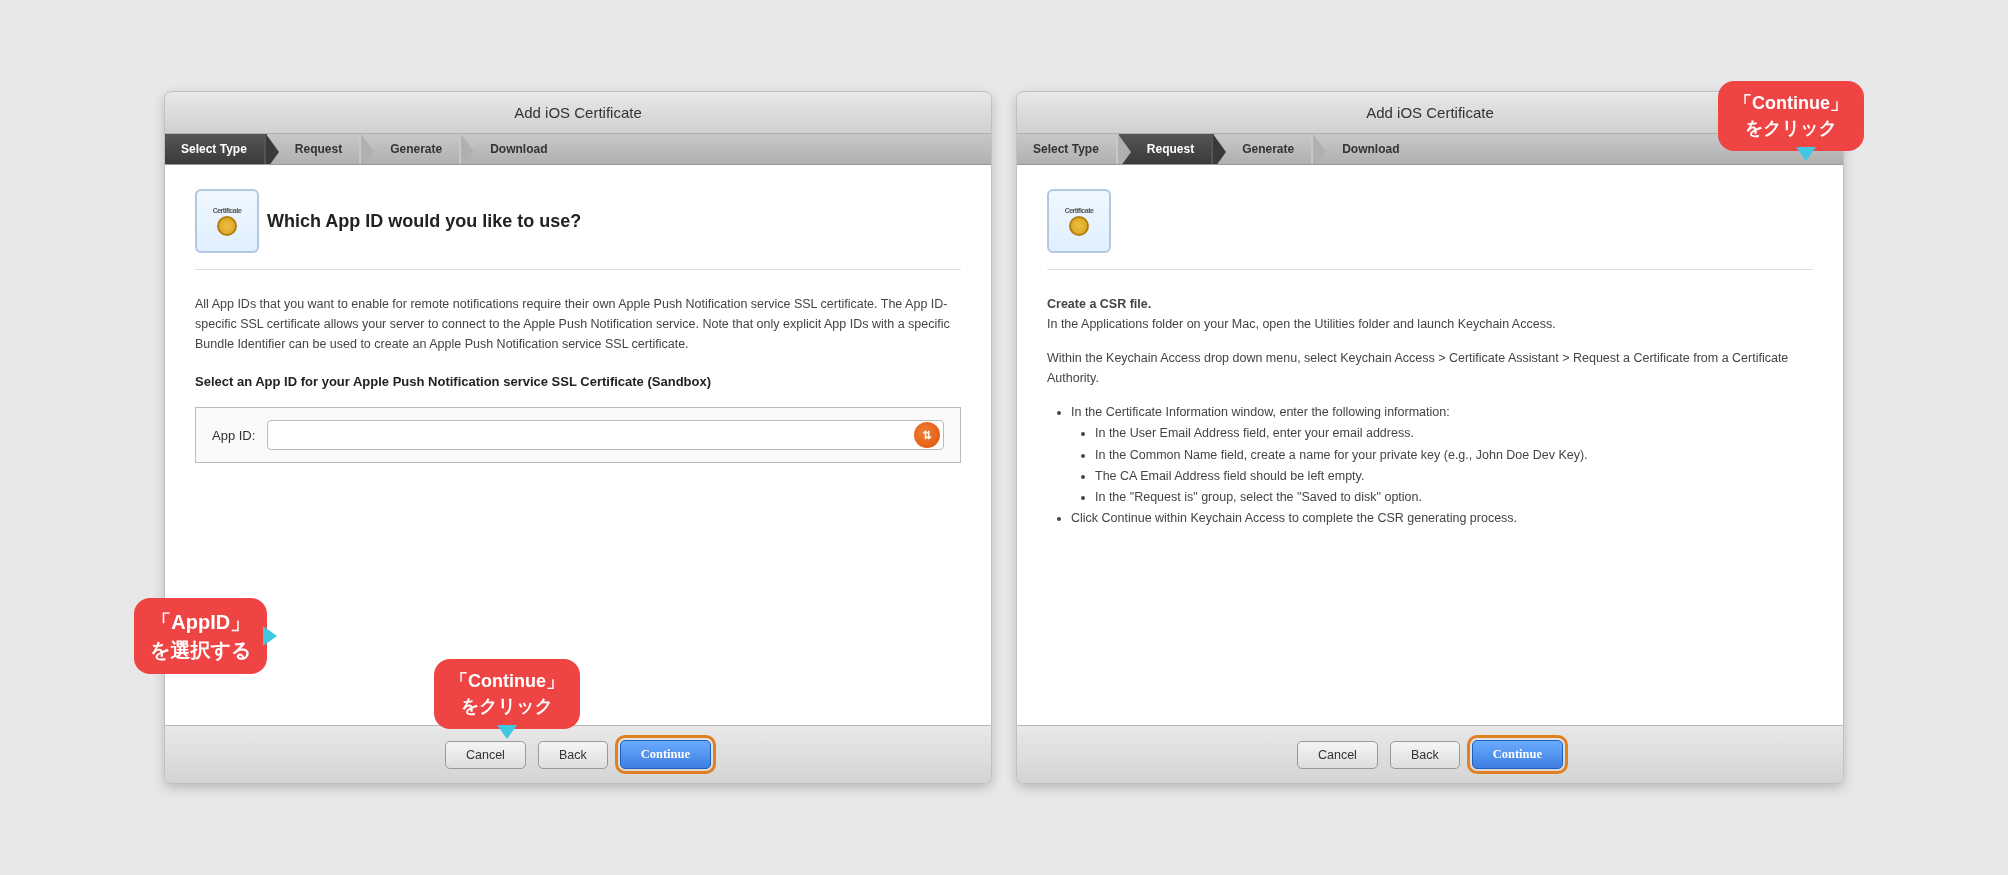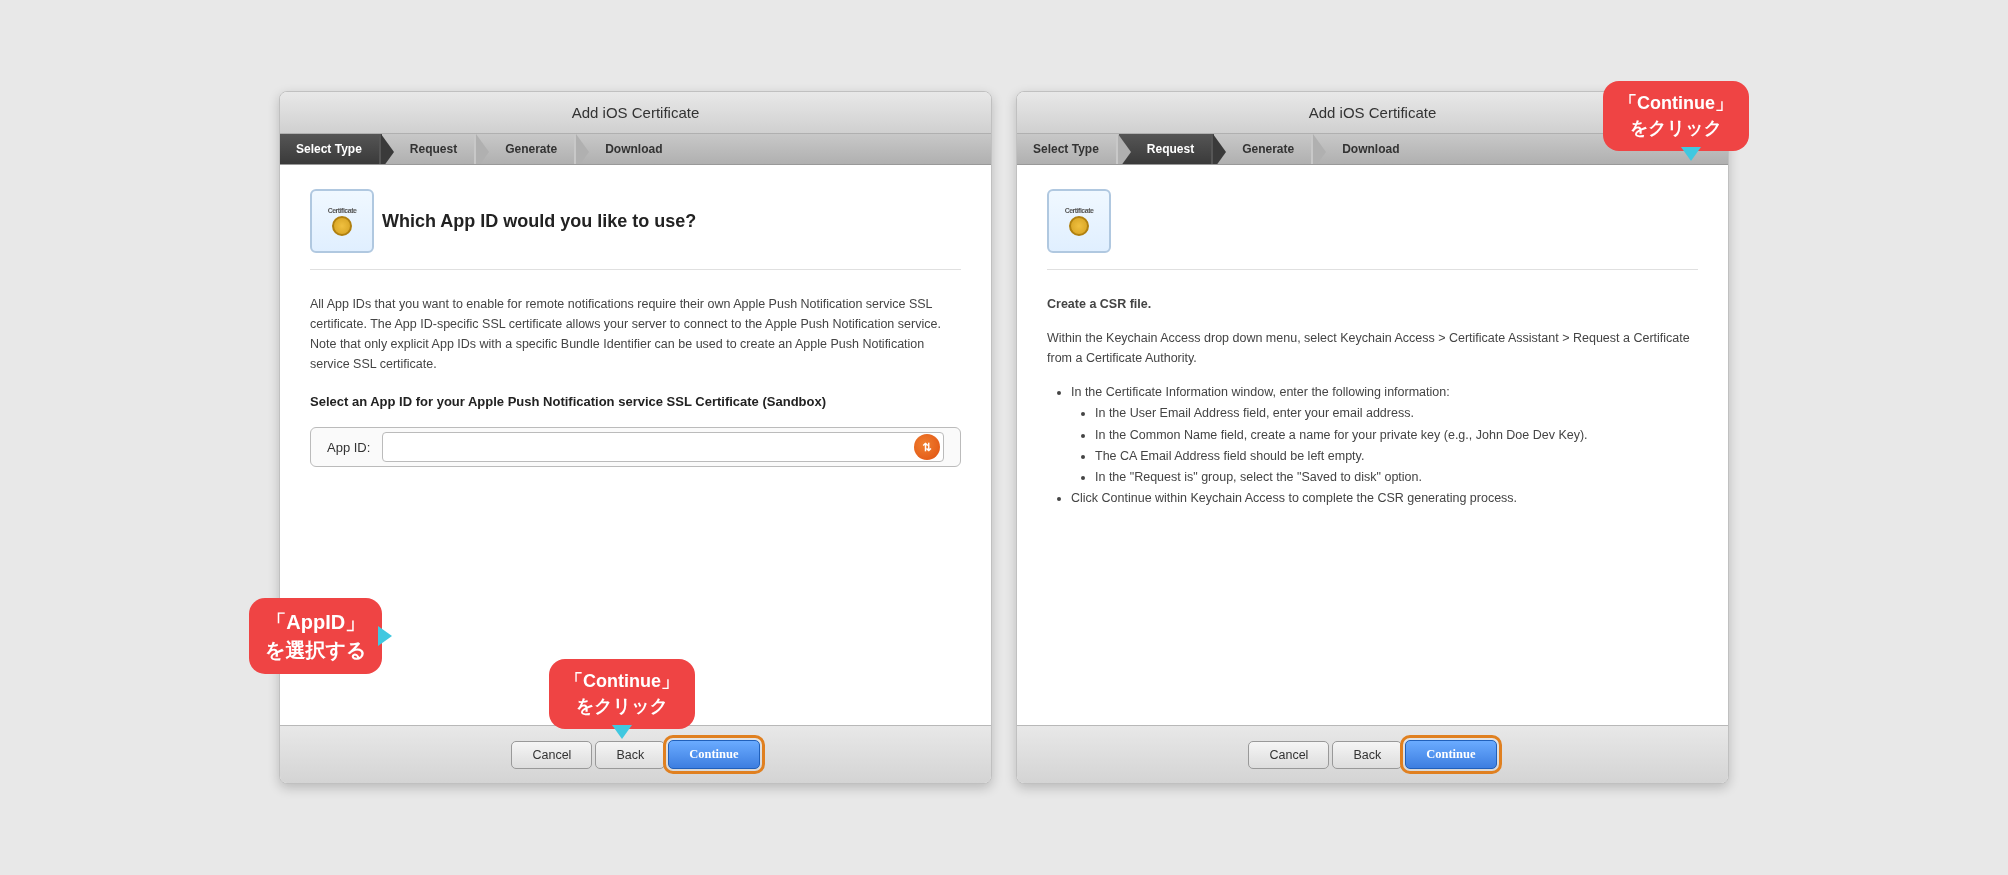--- a/index.html
+++ b/index.html
@@ -10,21 +10,21 @@
       justify-content: center;
       align-items: center;
       min-height: 100vh;
       padding: 20px;
       gap: 30px;
     }
     .panel {
       background: #f5f5f5;
       border: 1px solid #c0c0c0;
       border-radius: 8px;
-      width: 713px;
+      width: 828px;
       box-shadow: 0 4px 12px rgba(0,0,0,0.2);
       overflow: hidden;
     }
     .panel-title {
       background: linear-gradient(to bottom, #e8e8e8, #d0d0d0);
       border-bottom: 1px solid #b0b0b0;
       text-align: center;
       padding: 12px 16px;
       font-size: 15px;
       color: #333;
@@ -145,22 +145,22 @@
       margin-bottom: 20px;
     }
     .section-label {
       font-size: 13px;
       font-weight: bold;
       color: #222;
       margin-bottom: 18px;
     }
     .app-id-box {
       border: 1px solid #bbb;
-      border-radius: 6px;
-      padding: 4px 16px;
+      border-radius: 0;
+      padding: 12px 16px;
       margin-bottom: 20px;
       background: #fafafa;
       display: flex;
       align-items: center;
       gap: 12px;
     }
     .app-id-label {
       font-size: 13px;
       color: #333;
       white-space: nowrap;
@@ -197,21 +197,21 @@
     .select-arrow-inner {
       font-size: 11px;
       color: #fff;
       font-weight: bold;
       line-height: 1;
     }
     .panel-footer {
       display: flex;
       align-items: center;
       justify-content: center;
-      gap: 3px;
+      gap: 12px;
       padding: 14px 30px;
       background: linear-gradient(to bottom, #e8e8e8, #d4d4d4);
       border-top: 1px solid #b8b8b8;
     }
     .btn {
       padding: 6px 20px;
       border-radius: 5px;
       font-size: 12.5px;
       font-weight: 500;
       cursor: pointer;
@@ -419,20 +419,21 @@
         <div class="content-header">
           <div class="cert-icon">
             <div class="cert-icon-text">Certificate</div>
             <div class="cert-icon-seal"></div>
           </div>
         </div>
 
 
         <p class="body-text-p2">
           <span class="bold-line">Create a CSR file.</span><br>
+          <span>In the Applications folder on your Mac, open the Utilities folder and launch Keychain Access.</span>
         </p>
 
         <p class="body-text-p2">Within the Keychain Access drop down menu, select Keychain Access &gt; Certificate Assistant &gt; Request a Certificate from a Certificate Authority.</p>
 
         <ul class="bullet-list">
           <li>
             <span>In the Certificate Information window, enter the following information:</span>
             <ul class="sub-bullet-list">
               <li>In the User Email Address field, enter your email address.</li>
               <li>In the Common Name field, create a name for your private key (e.g., John Doe Dev Key).</li>

